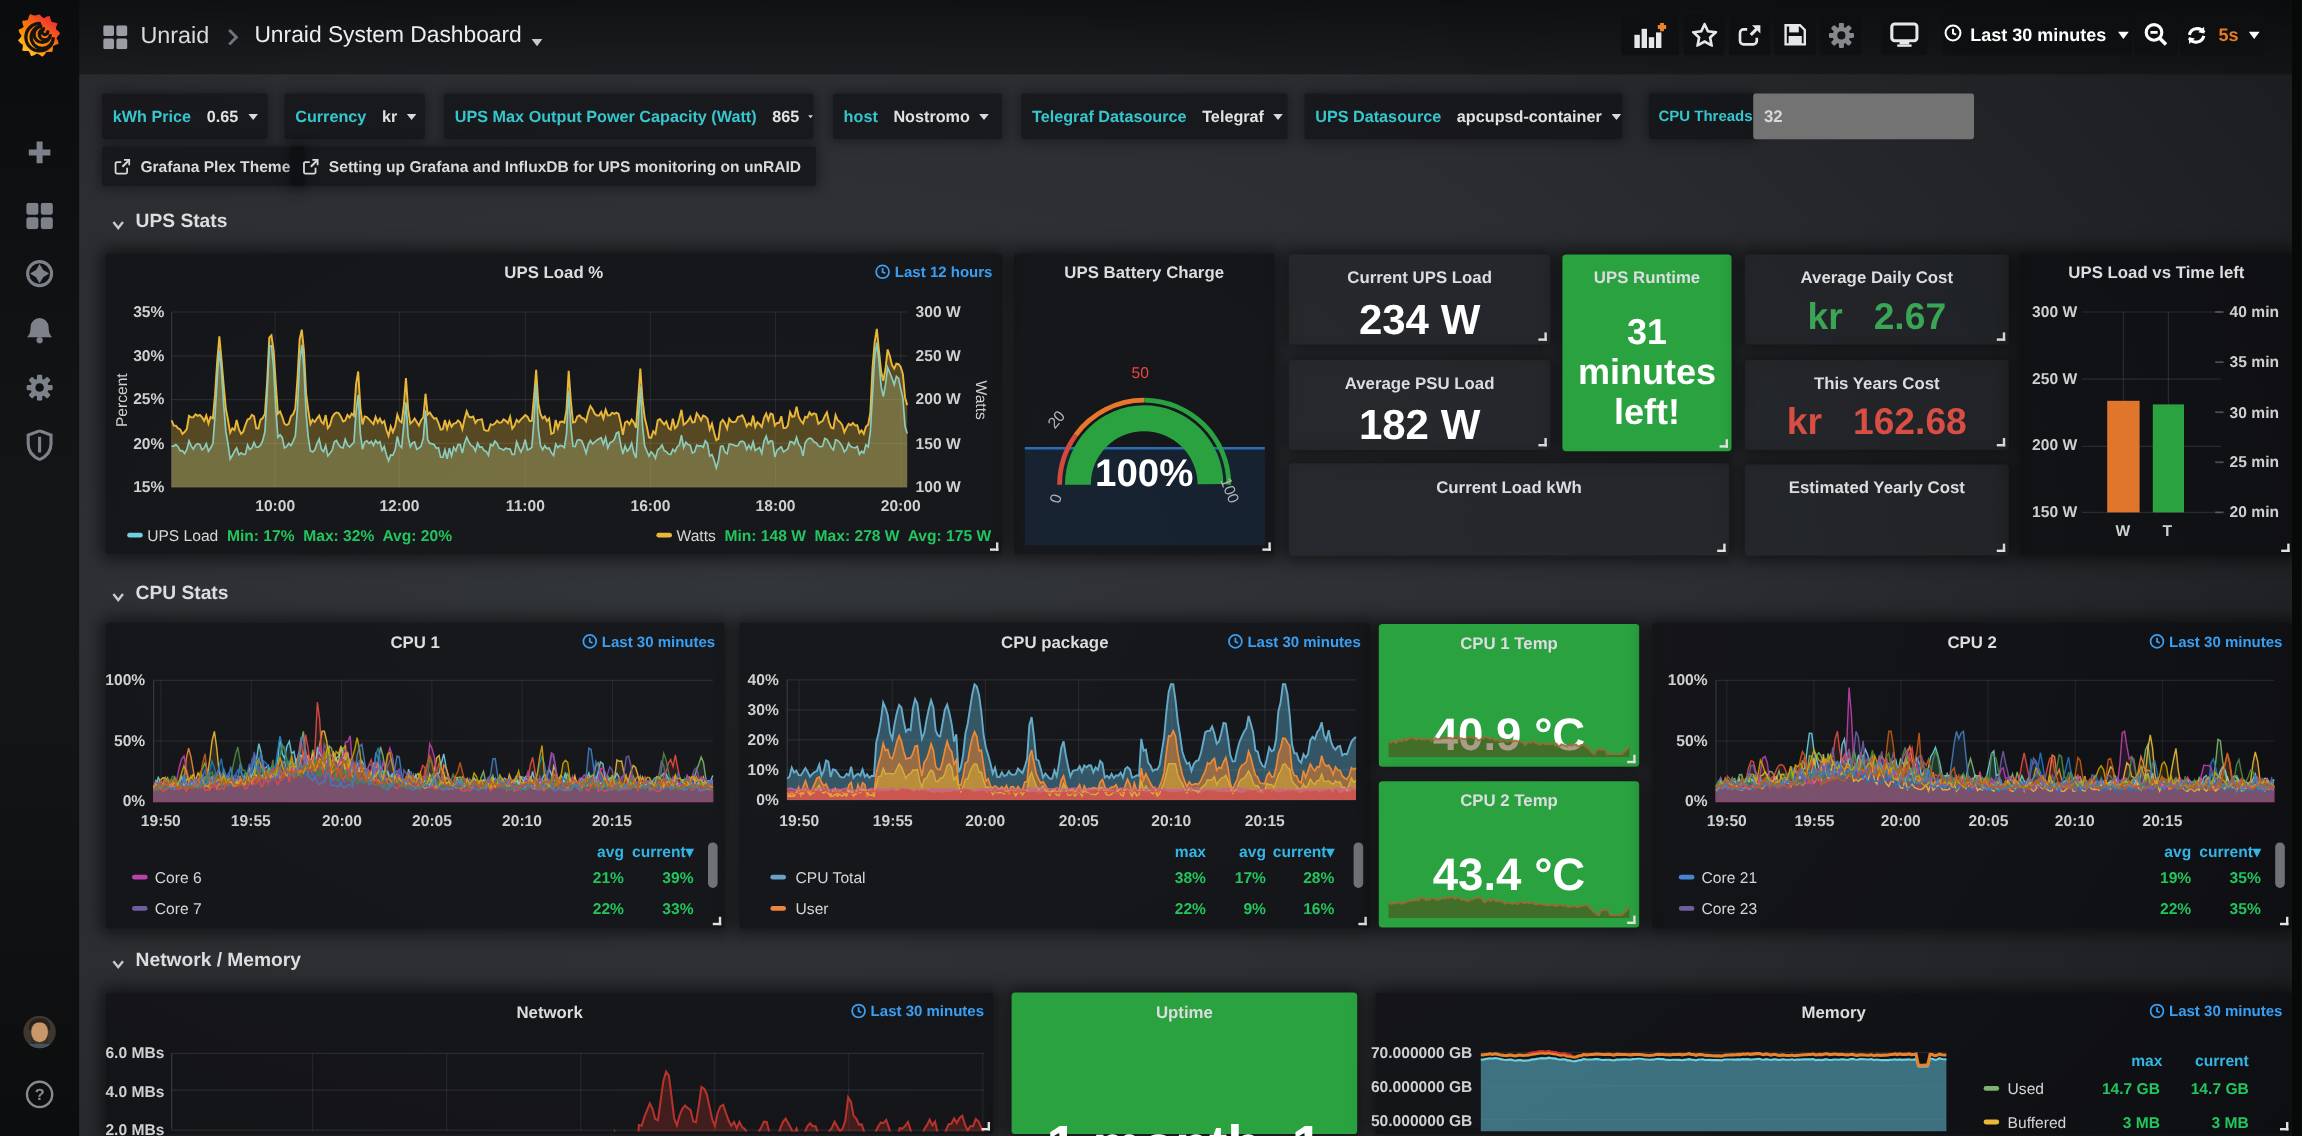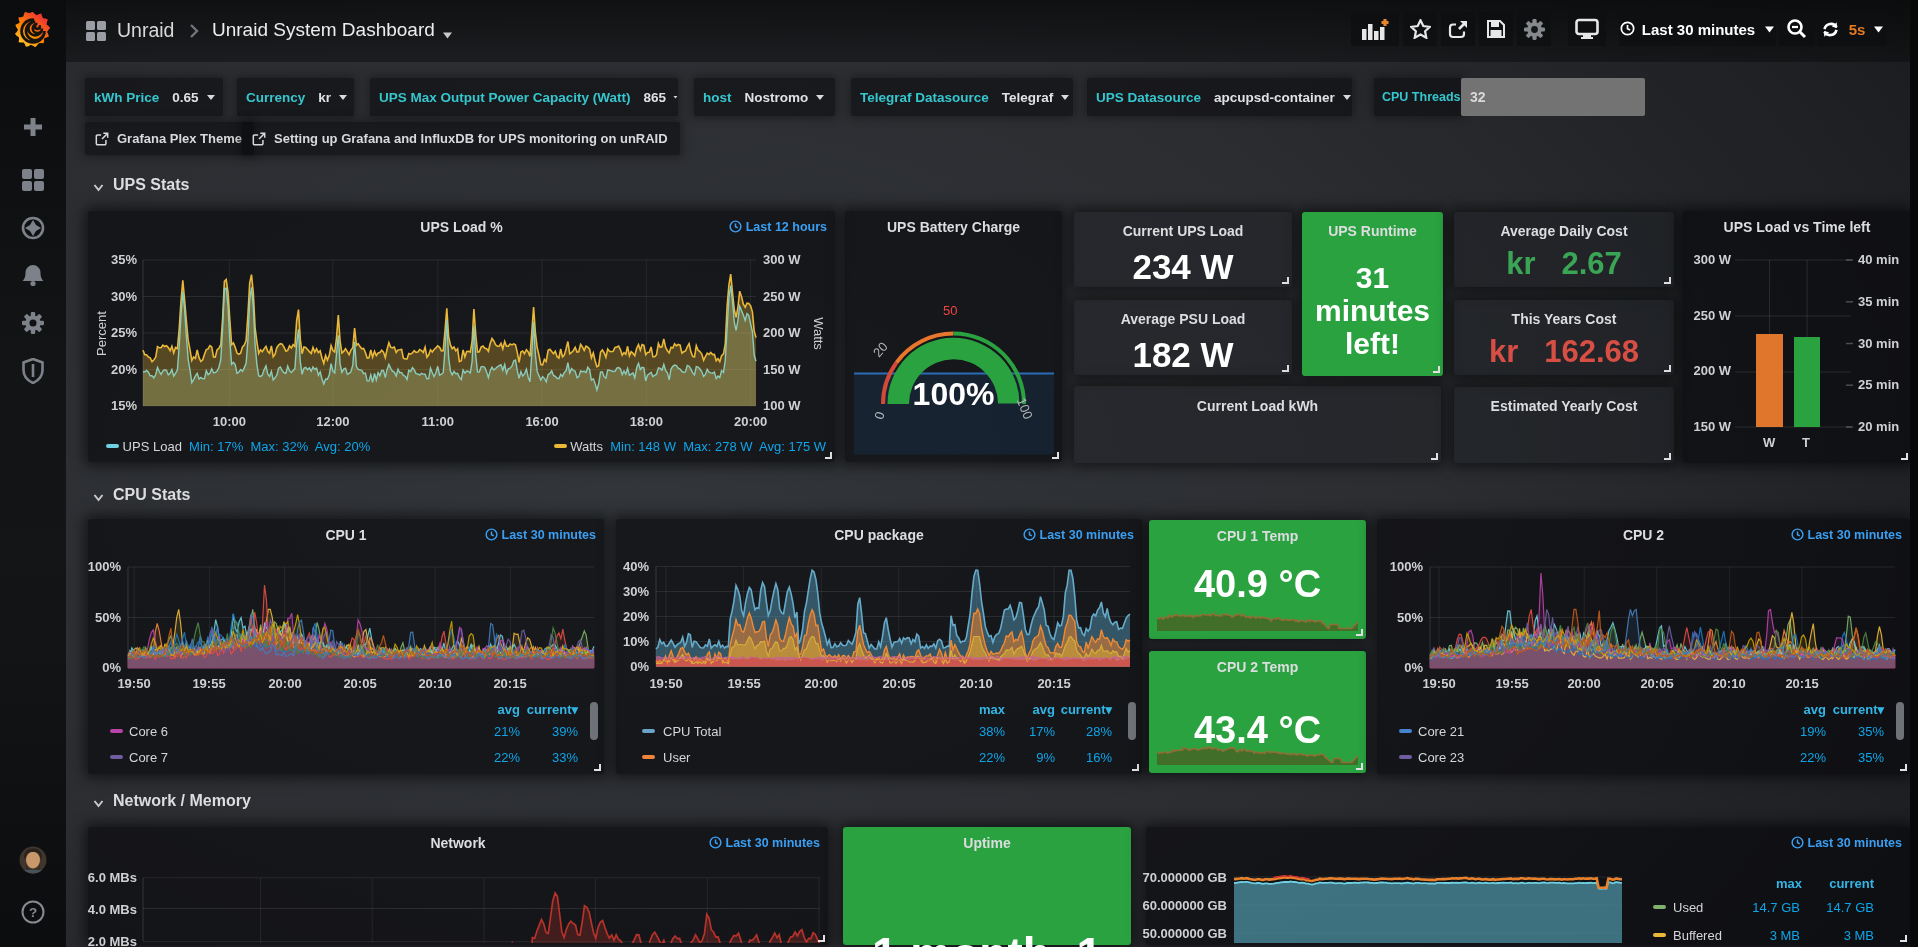--- a/index.html
+++ b/index.html
@@ -19,21 +19,21 @@
 .vval{color:#e0e1e2;margin-right:7px;}
 .lbox{position:absolute;height:33px;background:rgba(9,10,12,0.55);box-shadow:0 0 10px 2px rgba(0,0,0,0.35);border-radius:2px;display:flex;align-items:center;font-size:13px;font-weight:bold;color:#d8d9da;white-space:nowrap;padding:0 12px 0 10px;}
 .lbox svg{margin-right:8px}
 .rowhead{position:absolute;font-size:16px;font-weight:bold;color:#dcdddf;}
 .chev{position:absolute;width:11px;height:11px;}
 .statval{position:absolute;left:0;right:0;text-align:center;font-weight:bold;color:#fff;}
 .axlab{position:absolute;font-size:13px;color:#cfd0d1;font-weight:bold;white-space:nowrap;}
 .axlab2{position:absolute;font-size:13px;color:#cfd0d1;white-space:nowrap;}
 .leg{position:absolute;font-size:13px;color:#d4d5d6;white-space:nowrap;}
 .lh{color:#33b5e5;font-weight:bold;}
-.lv{font-weight:normal;color:#0ea5e9;}
+.lv{font-weight:bold;color:#22c55e;}
 .sw{display:inline-block;width:13px;height:4px;border-radius:2px;vertical-align:3px;}
 .navbtn{position:absolute;top:12px;height:34px;background:rgba(14,15,17,0.9);border-radius:2px;display:flex;align-items:center;justify-content:center;}
 </style></head><body>
 <div id="bg"></div>
 <div id="topshade"></div>
 <div id="sidebar"></div>
 <svg style="position:absolute;left:11px;top:9px" width="44" height="44" viewBox="0 0 100 100">
 <defs>
       <linearGradient id="glog" x1="0.1" y1="0.95" x2="0.75" y2="0.1">
         <stop offset="0" stop-color="#fc3"></stop>
@@ -516,21 +516,21 @@
       <span style="position:absolute;left:47px">User</span>
       <span class="lv" style="position:absolute;right:137px">22%</span>
       <span class="lv" style="position:absolute;right:87px">9%</span>
       <span class="lv" style="position:absolute;right:30px">16%</span>
     </div>
     <div style="position:absolute;right:6px;top:183px;width:8px;height:38px;background:#6f7276;border-radius:4px"></div>
     <div class="corner"></div>
   </div>
 <div class="gpanel" style="left:1149px;top:520px;width:217px;height:119px">
     <div class="ptitle" style="top:8px">CPU 1 Temp</div>
-    <div class="statval" style="top:43px;font-size:38px">40.9 °C</div>
+    <div class="statval" style="top:72px;font-size:38px">40.9 °C</div>
     <svg style="position:absolute;left:8px;bottom:8px" width="201" height="34" viewBox="0 0 201 34">
       <path d="M0.0,21.0 L1.3,21.3 L2.5,21.8 L3.8,20.3 L5.1,21.3 L6.3,22.2 L7.6,20.7 L8.8,19.7 L10.1,20.6 L11.4,20.7 L12.6,18.0 L13.9,19.7 L15.2,20.0 L16.4,18.8 L17.7,18.5 L19.0,17.6 L20.2,17.8 L21.5,18.8 L22.8,18.8 L24.0,19.3 L25.3,18.4 L26.5,18.2 L27.8,19.4 L29.1,18.7 L30.3,19.3 L31.6,18.8 L32.9,18.9 L34.1,18.4 L35.4,20.5 L36.7,19.0 L37.9,19.8 L39.2,18.0 L40.5,19.0 L41.7,19.0 L43.0,19.1 L44.2,18.4 L45.5,17.4 L46.8,17.5 L48.0,17.8 L49.3,17.8 L50.6,18.0 L51.8,17.9 L53.1,18.6 L54.4,18.4 L55.6,17.0 L56.9,16.6 L58.2,18.7 L59.4,18.6 L60.7,18.2 L61.9,18.6 L63.2,18.9 L64.5,18.6 L65.7,17.6 L67.0,17.1 L68.3,17.7 L69.5,17.4 L70.8,18.0 L72.1,17.9 L73.3,18.4 L74.6,19.8 L75.8,19.8 L77.1,19.0 L78.4,18.0 L79.6,18.2 L80.9,17.0 L82.2,17.3 L83.4,18.2 L84.7,19.1 L86.0,17.5 L87.2,18.7 L88.5,20.0 L89.8,19.6 L91.0,20.1 L92.3,19.6 L93.5,21.0 L94.8,19.9 L96.1,19.3 L97.3,20.1 L98.6,21.1 L99.9,20.7 L101.1,19.8 L102.4,20.8 L103.7,21.0 L104.9,20.1 L106.2,20.2 L107.5,20.8 L108.7,20.8 L110.0,21.0 L111.2,21.7 L112.5,21.8 L113.8,24.0 L115.0,22.9 L116.3,21.8 L117.6,21.4 L118.8,22.2 L120.1,20.9 L121.4,20.6 L122.6,22.3 L123.9,22.5 L125.2,23.0 L126.4,23.6 L127.7,22.4 L128.9,21.9 L130.2,23.1 L131.5,23.2 L132.7,22.9 L134.0,23.4 L135.3,22.6 L136.5,22.8 L137.8,22.9 L139.1,24.4 L140.3,23.1 L141.6,25.0 L142.8,24.5 L144.1,23.3 L145.4,23.5 L146.6,24.3 L147.9,24.5 L149.2,25.0 L150.4,23.6 L151.7,23.4 L153.0,24.5 L154.2,22.8 L155.5,23.8 L156.8,23.6 L158.0,25.0 L159.3,24.7 L160.5,23.8 L161.8,23.8 L163.1,24.5 L164.3,24.0 L165.6,26.5 L166.9,26.4 L168.1,28.3 L169.4,29.9 L170.7,30.9 L171.9,31.5 L173.2,27.5 L174.5,27.5 L175.7,27.5 L177.0,27.5 L178.2,27.5 L179.5,27.5 L180.8,27.5 L182.0,31.5 L183.3,31.5 L184.6,31.5 L185.8,31.5 L187.1,31.5 L188.4,31.5 L189.6,31.5 L190.9,31.5 L192.2,31.5 L193.4,31.5 L194.7,31.5 L195.9,30.2 L197.2,28.9 L198.5,27.6 L199.7,26.3 L201.0,25.0 L201.0,34.0 L0.0,34.0 Z" fill="rgba(88,58,16,0.50)" stroke="none"></path>
       <path d="M0.0,21.0 L1.3,21.3 L2.5,21.8 L3.8,20.3 L5.1,21.3 L6.3,22.2 L7.6,20.7 L8.8,19.7 L10.1,20.6 L11.4,20.7 L12.6,18.0 L13.9,19.7 L15.2,20.0 L16.4,18.8 L17.7,18.5 L19.0,17.6 L20.2,17.8 L21.5,18.8 L22.8,18.8 L24.0,19.3 L25.3,18.4 L26.5,18.2 L27.8,19.4 L29.1,18.7 L30.3,19.3 L31.6,18.8 L32.9,18.9 L34.1,18.4 L35.4,20.5 L36.7,19.0 L37.9,19.8 L39.2,18.0 L40.5,19.0 L41.7,19.0 L43.0,19.1 L44.2,18.4 L45.5,17.4 L46.8,17.5 L48.0,17.8 L49.3,17.8 L50.6,18.0 L51.8,17.9 L53.1,18.6 L54.4,18.4 L55.6,17.0 L56.9,16.6 L58.2,18.7 L59.4,18.6 L60.7,18.2 L61.9,18.6 L63.2,18.9 L64.5,18.6 L65.7,17.6 L67.0,17.1 L68.3,17.7 L69.5,17.4 L70.8,18.0 L72.1,17.9 L73.3,18.4 L74.6,19.8 L75.8,19.8 L77.1,19.0 L78.4,18.0 L79.6,18.2 L80.9,17.0 L82.2,17.3 L83.4,18.2 L84.7,19.1 L86.0,17.5 L87.2,18.7 L88.5,20.0 L89.8,19.6 L91.0,20.1 L92.3,19.6 L93.5,21.0 L94.8,19.9 L96.1,19.3 L97.3,20.1 L98.6,21.1 L99.9,20.7 L101.1,19.8 L102.4,20.8 L103.7,21.0 L104.9,20.1 L106.2,20.2 L107.5,20.8 L108.7,20.8 L110.0,21.0 L111.2,21.7 L112.5,21.8 L113.8,24.0 L115.0,22.9 L116.3,21.8 L117.6,21.4 L118.8,22.2 L120.1,20.9 L121.4,20.6 L122.6,22.3 L123.9,22.5 L125.2,23.0 L126.4,23.6 L127.7,22.4 L128.9,21.9 L130.2,23.1 L131.5,23.2 L132.7,22.9 L134.0,23.4 L135.3,22.6 L136.5,22.8 L137.8,22.9 L139.1,24.4 L140.3,23.1 L141.6,25.0 L142.8,24.5 L144.1,23.3 L145.4,23.5 L146.6,24.3 L147.9,24.5 L149.2,25.0 L150.4,23.6 L151.7,23.4 L153.0,24.5 L154.2,22.8 L155.5,23.8 L156.8,23.6 L158.0,25.0 L159.3,24.7 L160.5,23.8 L161.8,23.8 L163.1,24.5 L164.3,24.0 L165.6,26.5 L166.9,26.4 L168.1,28.3 L169.4,29.9 L170.7,30.9 L171.9,31.5 L173.2,27.5 L174.5,27.5 L175.7,27.5 L177.0,27.5 L178.2,27.5 L179.5,27.5 L180.8,27.5 L182.0,31.5 L183.3,31.5 L184.6,31.5 L185.8,31.5 L187.1,31.5 L188.4,31.5 L189.6,31.5 L190.9,31.5 L192.2,31.5 L193.4,31.5 L194.7,31.5 L195.9,30.2 L197.2,28.9 L198.5,27.6 L199.7,26.3 L201.0,25.0" fill="none" stroke="#9c6a36" stroke-width="1.7" stroke-opacity="0.85"></path>
     </svg>
     <div class="corner"></div>
   </div>
 <div class="gpanel" style="left:1149px;top:651px;width:217px;height:122px">
     <div class="ptitle" style="top:8px">CPU 2 Temp</div>
     <div class="statval" style="top:58px;font-size:38px">43.4 °C</div>
     <svg style="position:absolute;left:8px;bottom:8px" width="201" height="34" viewBox="0 0 201 34">
@@ -633,20 +633,21 @@
     <div class="axlab" style="right:691px;top:43.0px">6.0 MBs</div>
     <div class="axlab" style="right:691px;top:74.9px">4.0 MBs</div>
     <div class="axlab" style="right:691px;top:106.8px">2.0 MBs</div>
     <div class="corner"></div>
   </div>
 <div class="gpanel" style="left:843px;top:827px;width:288px;height:118px">
     <div class="ptitle" style="top:8px">Uptime</div>
     <div class="statval" style="top:99px;font-size:46px;line-height:56px">1 month, 1<br>week</div>
   </div>
 <div class="panel" style="left:1146px;top:827px;width:764px;height:118px">
+    <div class="ptitle">Memory</div>
     <div class="badge"><svg width="13" height="13" viewBox="0 0 16 16" style="vertical-align:-2px">
         <circle cx="8" cy="8" r="6.6" fill="none" stroke="#3a9ff2" stroke-width="1.8"></circle>
         <path d="M8 4.2 V8.3 L10.8 9.5" fill="none" stroke="#3a9ff2" stroke-width="1.8"></path>
       </svg> Last 30 minutes</div>
     <svg style="position:absolute;left:0;top:0" width="764" height="116" viewBox="0 0 764 116">
       <path d="M88 50 H476" stroke="rgba(255,255,255,0.09)" stroke-width="1"></path>
       <path d="M88 78 H476" stroke="rgba(255,255,255,0.09)" stroke-width="1"></path>
       <path d="M88 106 H476" stroke="rgba(255,255,255,0.09)" stroke-width="1"></path>
       <path d="M88.0,55.9 L89.9,56.0 L91.9,55.5 L93.8,55.2 L95.8,54.9 L97.7,55.2 L99.7,54.8 L101.6,54.9 L103.6,55.4 L105.5,55.8 L107.5,56.1 L109.4,56.3 L111.4,56.0 L113.3,56.0 L115.3,56.5 L117.2,56.9 L119.2,56.4 L121.1,56.4 L123.1,56.8 L125.0,56.8 L127.0,56.7 L128.9,56.4 L130.9,55.8 L132.8,55.8 L134.8,55.4 L136.7,55.1 L138.7,54.8 L140.6,55.0 L142.6,55.0 L144.5,54.4 L146.5,54.8 L148.4,55.0 L150.4,55.2 L152.3,55.7 L154.3,56.0 L156.2,55.7 L158.2,55.8 L160.1,56.6 L162.1,56.7 L164.0,57.2 L166.0,57.5 L167.9,57.1 L169.9,56.4 L171.8,56.4 L173.8,55.4 L175.7,55.9 L177.7,55.9 L179.6,55.9 L181.6,55.8 L183.5,55.6 L185.5,55.6 L187.4,55.9 L189.4,56.3 L191.3,56.2 L193.3,56.1 L195.2,56.1 L197.2,56.4 L199.1,56.6 L201.1,56.0 L203.0,55.9 L205.0,56.0 L206.9,55.8 L208.9,55.7 L210.8,55.9 L212.8,56.0 L214.7,55.6 L216.7,55.5 L218.6,55.3 L220.6,55.3 L222.5,55.5 L224.5,55.8 L226.4,55.9 L228.4,56.1 L230.3,56.0 L232.3,55.9 L234.2,55.5 L236.2,55.3 L238.1,55.6 L240.1,55.6 L242.0,56.1 L244.0,56.2 L245.9,56.3 L247.9,56.1 L249.8,56.1 L251.8,56.2 L253.7,56.1 L255.7,56.5 L257.6,56.2 L259.6,55.9 L261.5,55.6 L263.5,56.0 L265.4,56.1 L267.4,56.6 L269.3,55.9 L271.3,55.9 L273.2,55.8 L275.2,56.3 L277.1,56.2 L279.1,56.2 L281.0,56.4 L283.0,56.5 L284.9,56.5 L286.9,56.4 L288.8,56.7 L290.8,55.9 L292.7,55.9 L294.7,55.9 L296.6,55.9 L298.6,56.0 L300.5,56.0 L302.5,55.8 L304.4,56.0 L306.4,55.6 L308.3,55.8 L310.3,55.6 L312.2,56.0 L314.2,55.9 L316.1,55.7 L318.1,55.5 L320.0,55.3 L322.0,55.9 L323.9,56.1 L325.9,55.6 L327.8,55.9 L329.8,56.3 L331.7,55.8 L333.7,55.7 L335.6,56.2 L337.6,56.2 L339.5,55.7 L341.5,56.0 L343.4,56.1 L345.4,56.1 L347.3,55.7 L349.3,56.3 L351.2,56.0 L353.2,56.0 L355.1,55.9 L357.1,55.7 L359.0,55.8 L361.0,55.8 L362.9,55.8 L364.9,55.5 L366.8,56.4 L368.8,56.2 L370.7,56.1 L372.7,56.4 L374.6,55.8 L376.6,55.7 L378.5,56.3 L380.5,56.2 L382.4,55.9 L384.4,55.9 L386.3,56.1 L388.3,55.8 L390.2,55.8 L392.2,56.1 L394.1,56.1 L396.1,55.6 L398.0,55.4 L400.0,55.9 L401.9,56.1 L403.9,55.6 L405.8,55.6 L407.8,55.7 L409.7,55.9 L411.7,55.8 L413.6,55.6 L415.6,56.4 L417.5,55.9 L419.5,56.1 L421.4,56.4 L423.4,56.3 L425.3,56.4 L427.3,56.4 L429.2,56.1 L431.2,56.1 L433.1,55.7 L435.1,56.2 L437.0,55.8 L439.0,56.2 L440.9,56.0 L442.9,56.0 L444.8,55.7 L446.8,56.1 L448.7,56.0 L450.7,55.5 L452.6,61.5 L454.6,61.8 L456.5,61.7 L458.5,61.6 L460.4,61.7 L462.4,55.3 L464.3,55.3 L466.3,56.2 L468.2,55.9 L470.2,54.9 L472.1,55.5 L474.1,55.7 L476.0,55.8 L476.0,116.0 L88.0,116.0 Z" fill="rgba(78,146,164,0.75)" stroke="none"></path>
       <path d="M88.0,55.9 L89.9,56.0 L91.9,55.5 L93.8,55.2 L95.8,54.9 L97.7,55.2 L99.7,54.8 L101.6,54.9 L103.6,55.4 L105.5,55.8 L107.5,56.1 L109.4,56.3 L111.4,56.0 L113.3,56.0 L115.3,56.5 L117.2,56.9 L119.2,56.4 L121.1,56.4 L123.1,56.8 L125.0,56.8 L127.0,56.7 L128.9,56.4 L130.9,55.8 L132.8,55.8 L134.8,55.4 L136.7,55.1 L138.7,54.8 L140.6,55.0 L142.6,55.0 L144.5,54.4 L146.5,54.8 L148.4,55.0 L150.4,55.2 L152.3,55.7 L154.3,56.0 L156.2,55.7 L158.2,55.8 L160.1,56.6 L162.1,56.7 L164.0,57.2 L166.0,57.5 L167.9,57.1 L169.9,56.4 L171.8,56.4 L173.8,55.4 L175.7,55.9 L177.7,55.9 L179.6,55.9 L181.6,55.8 L183.5,55.6 L185.5,55.6 L187.4,55.9 L189.4,56.3 L191.3,56.2 L193.3,56.1 L195.2,56.1 L197.2,56.4 L199.1,56.6 L201.1,56.0 L203.0,55.9 L205.0,56.0 L206.9,55.8 L208.9,55.7 L210.8,55.9 L212.8,56.0 L214.7,55.6 L216.7,55.5 L218.6,55.3 L220.6,55.3 L222.5,55.5 L224.5,55.8 L226.4,55.9 L228.4,56.1 L230.3,56.0 L232.3,55.9 L234.2,55.5 L236.2,55.3 L238.1,55.6 L240.1,55.6 L242.0,56.1 L244.0,56.2 L245.9,56.3 L247.9,56.1 L249.8,56.1 L251.8,56.2 L253.7,56.1 L255.7,56.5 L257.6,56.2 L259.6,55.9 L261.5,55.6 L263.5,56.0 L265.4,56.1 L267.4,56.6 L269.3,55.9 L271.3,55.9 L273.2,55.8 L275.2,56.3 L277.1,56.2 L279.1,56.2 L281.0,56.4 L283.0,56.5 L284.9,56.5 L286.9,56.4 L288.8,56.7 L290.8,55.9 L292.7,55.9 L294.7,55.9 L296.6,55.9 L298.6,56.0 L300.5,56.0 L302.5,55.8 L304.4,56.0 L306.4,55.6 L308.3,55.8 L310.3,55.6 L312.2,56.0 L314.2,55.9 L316.1,55.7 L318.1,55.5 L320.0,55.3 L322.0,55.9 L323.9,56.1 L325.9,55.6 L327.8,55.9 L329.8,56.3 L331.7,55.8 L333.7,55.7 L335.6,56.2 L337.6,56.2 L339.5,55.7 L341.5,56.0 L343.4,56.1 L345.4,56.1 L347.3,55.7 L349.3,56.3 L351.2,56.0 L353.2,56.0 L355.1,55.9 L357.1,55.7 L359.0,55.8 L361.0,55.8 L362.9,55.8 L364.9,55.5 L366.8,56.4 L368.8,56.2 L370.7,56.1 L372.7,56.4 L374.6,55.8 L376.6,55.7 L378.5,56.3 L380.5,56.2 L382.4,55.9 L384.4,55.9 L386.3,56.1 L388.3,55.8 L390.2,55.8 L392.2,56.1 L394.1,56.1 L396.1,55.6 L398.0,55.4 L400.0,55.9 L401.9,56.1 L403.9,55.6 L405.8,55.6 L407.8,55.7 L409.7,55.9 L411.7,55.8 L413.6,55.6 L415.6,56.4 L417.5,55.9 L419.5,56.1 L421.4,56.4 L423.4,56.3 L425.3,56.4 L427.3,56.4 L429.2,56.1 L431.2,56.1 L433.1,55.7 L435.1,56.2 L437.0,55.8 L439.0,56.2 L440.9,56.0 L442.9,56.0 L444.8,55.7 L446.8,56.1 L448.7,56.0 L450.7,55.5 L452.6,61.5 L454.6,61.8 L456.5,61.7 L458.5,61.6 L460.4,61.7 L462.4,55.3 L464.3,55.3 L466.3,56.2 L468.2,55.9 L470.2,54.9 L472.1,55.5 L474.1,55.7 L476.0,55.8" fill="none" stroke="#6ED0E0" stroke-width="1.8"></path>

